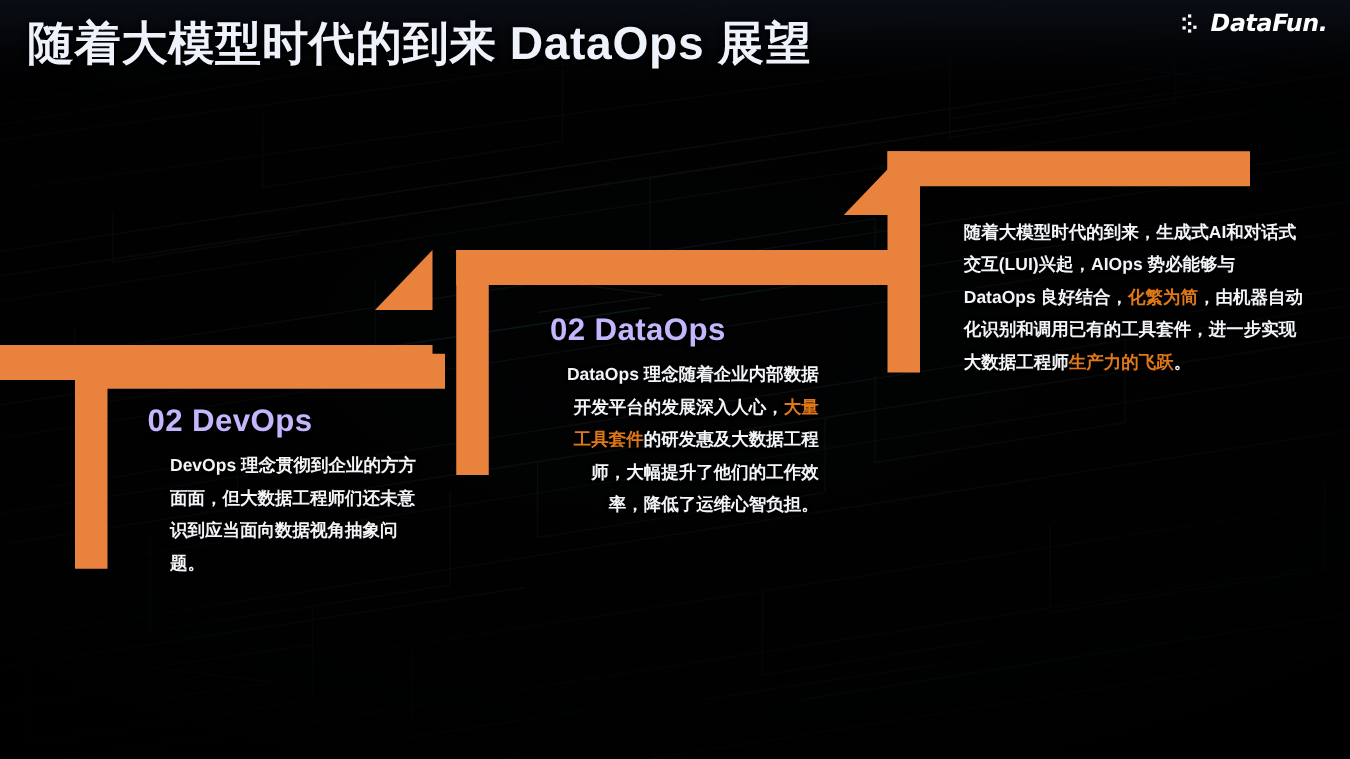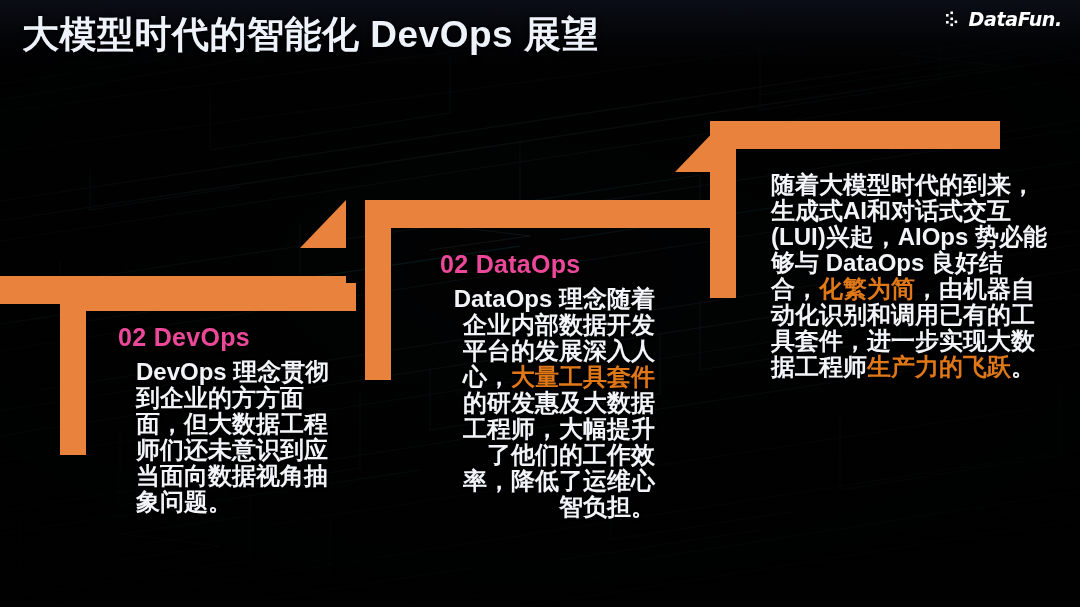--- a/index.html
+++ b/index.html
@@ -91,24 +91,24 @@
     z-index: 8;
   }
   .block-heading {
     font-size: 25px;
     font-weight: bold;
     letter-spacing: 0.3px;
     text-shadow: 0 2px 4px rgba(0,0,0,0.95), 0 0 3px rgba(0,0,0,0.9);
     white-space: nowrap;
     margin: 0 0 7px 0;
   }
-  .heading-blue { color: #ec4899; }
+  .heading-blue { color: #c4b5fd; }
   .heading-green { color: #d9e8c6; }
   .block-body {
-    font-size: 24px;
+    font-size: 14px;
     font-weight: bold;
     line-height: 26px;
     color: #f2f4f8;
     text-shadow: 0 1px 3px rgba(0,0,0,0.95), 0 0 2px rgba(0,0,0,0.95);
   }
   .hl { color: #e07818; }
 
   
   #block1 { left: 118px; top: 323px; width: 215px; }
   #block1 .block-body { padding-left: 18px; }
@@ -178,21 +178,21 @@
         <path d="M430 250 L530 236 L430 224 L560 206"></path>
         <path d="M900 80 L1000 66 L900 54 L1030 36"></path>
         <path d="M120 560 L220 546 L120 534 L250 516"></path>
       </g>
     </g>
   </svg>
 
   <div class="bg-vignette"></div>
   <div class="top-glow"></div>
 
-  <div class="slide-title">大模型时代的智能化 DevOps 展望</div>
+  <div class="slide-title">随着大模型时代的到来 DataOps 展望</div>
 
   <div class="logo">
     <svg class="logo-dots" width="20" height="20" viewBox="0 0 20 20">
       <g fill="#ffffff">
         <rect x="1" y="4" width="2.6" height="2.6"></rect>
         <rect x="5.4" y="1.5" width="2.6" height="2.6"></rect>
         <rect x="5.4" y="7.5" width="2.6" height="2.6"></rect>
         <rect x="1" y="11" width="2.6" height="2.6"></rect>
         <rect x="5.4" y="13.5" width="2.6" height="2.6"></rect>
         <rect x="9.6" y="10.5" width="2.6" height="2.6"></rect>

